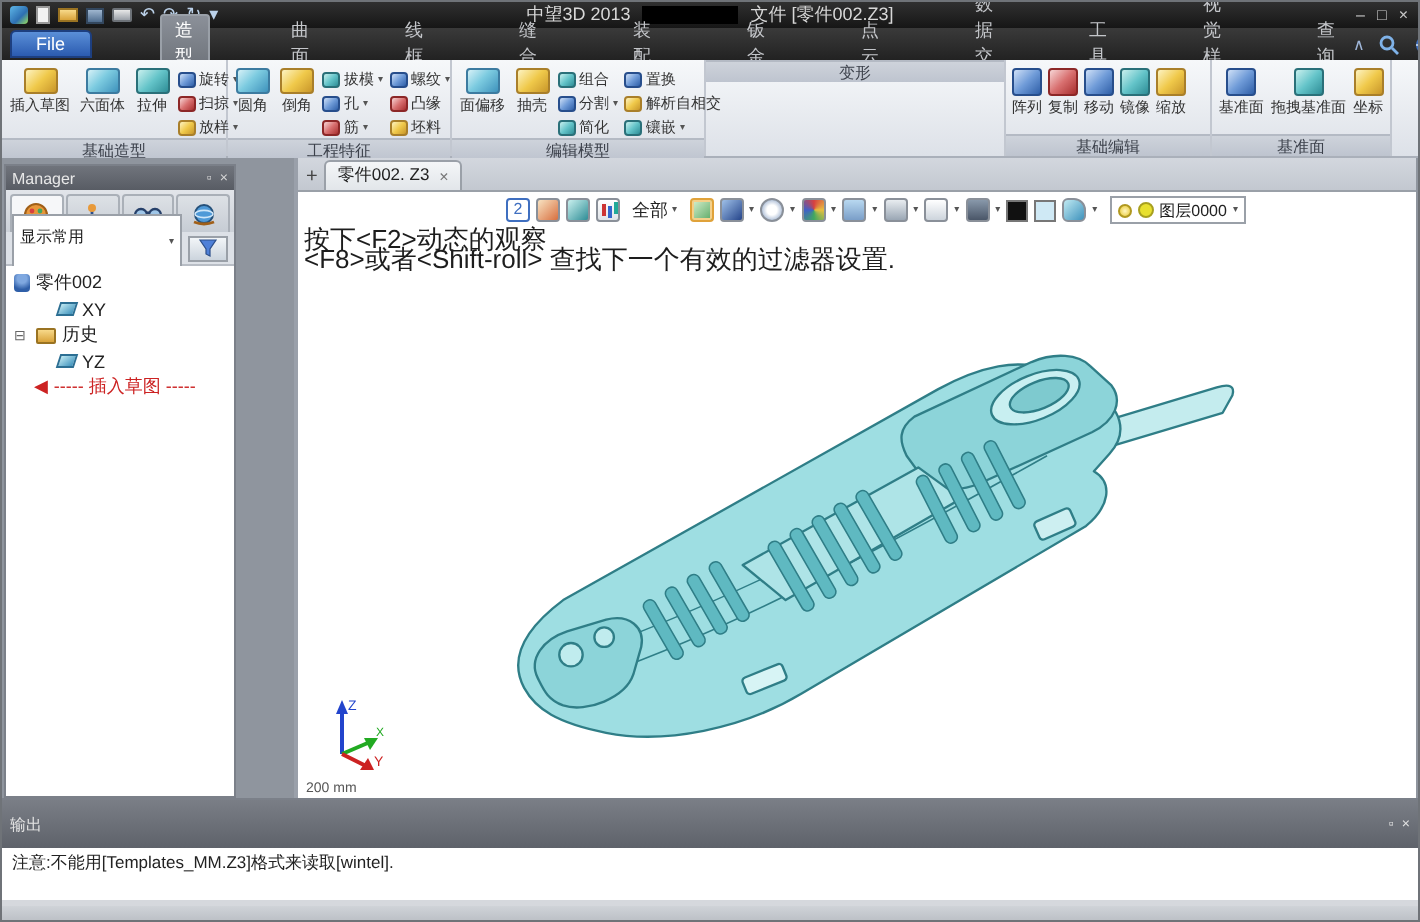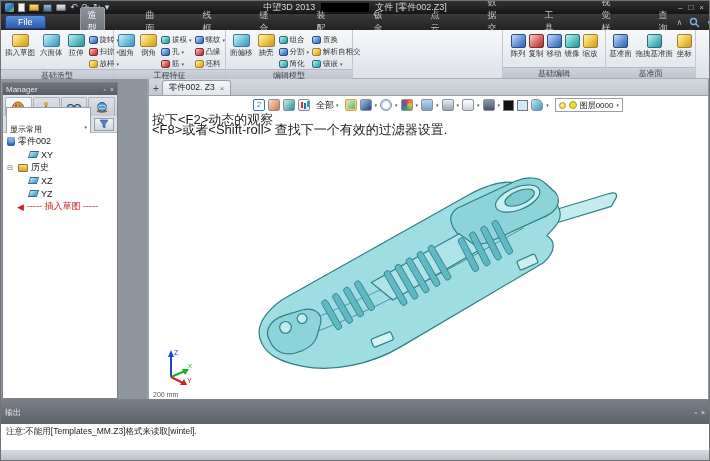--- a/index.html
+++ b/index.html
@@ -50,21 +50,21 @@
 
   
   #main { position:absolute; top:78px; left:0; right:0; height:320px; background:#8f959e; }
   #manager { position:absolute; top:3px; left:1px; width:116px; bottom:0; background:#e6e9ee; border:1px solid #7b8089; display:flex; flex-direction:column; }
   .mgr-head { height:12px; background:linear-gradient(#70747c,#585c64); color:#e8e8e8; font-size:8px; padding:1px 3px; display:flex; align-items:center; }
   .mgr-head .mh-btns { margin-left:auto; display:flex; gap:4px; font-size:7px; color:#d8d8d8; }
   .mgr-tabs { height:21px; background:linear-gradient(#e2e5ea,#ccd1d8); display:flex; align-items:flex-end; padding:1px 2px 0 2px; gap:1px; }
   .mgr-tab { width:33px; height:19px; display:flex; align-items:center; justify-content:center; border:1px solid #aab0b8; border-bottom:none; border-radius:2px 2px 0 0; background:linear-gradient(#dde1e6,#c6ccd4); }
   .mgr-tab.active { background:#f6f7f9; }
   .mgr-filter { height:17px; background:#dde1e7; display:flex; align-items:center; gap:3px; padding:2px 3px; border-bottom:1px solid #b8bdc5; }
-  .mgr-select { flex:1; background:#fff; border:1px solid #9aa0a8; height:13px; font-size:8px; color:#222; display:flex; align-items:flex-start; padding:16px 3px; }
+  .mgr-select { flex:1; background:#fff; border:1px solid #9aa0a8; height:13px; font-size:8px; color:#222; display:flex; align-items:flex-end; padding:16px 3px; }
   .mgr-select .arr { margin-left:auto; }
   .funnel-btn { width:20px; height:13px; background:linear-gradient(#f2f5f8,#ccd4dd); border:1px solid #9aa0a8; display:flex; align-items:center; justify-content:center; }
   .mgr-tree { flex:1; background:#fff; font-size:9px; color:#222; padding-top:2px; overflow:hidden; }
   .trow { height:13px; display:flex; align-items:center; gap:3px; padding-left:4px; white-space:nowrap; }
   .trow.ind1 { padding-left:14px; }
   .trow.ind2 { padding-left:26px; }
   .person-ic { width:8px; height:9px; background:radial-gradient(circle at 50% 25%, #7fa8e0 30%, #2f5fa8 70%); border-radius:2px; }
   .folder-ic { width:10px; height:8px; background:linear-gradient(#f7d98a,#d9a33a); border:1px solid #9a7322; border-radius:1px; }
   .plane-ic { width:9px; height:7px; background:linear-gradient(135deg,#bfe9f2,#3e92bc); border:1px solid #2c6f93; transform:skewX(-18deg); }
   .expander { font-size:7px; color:#666; width:8px; }
@@ -304,24 +304,25 @@
               <span class="ic sm t"></span>
               <span>镶嵌</span>
               <span class="arr">▾</span>
             </div>
         </div>
       </div>
       <div class="rg-label">编辑模型</div>
     </div>
 
     <div class="rg" style="width:150px">
+      <div class="rg-label">变形</div>
     </div>
 
     <div class="rg" style="width:103px">
-      <div class="rg-body" style="justify-content:center">
+      <div class="rg-body" style="justify-content:flex-start">
         <div class="widebtn">
             <span class="ic big b"></span>
             <span>阵列</span>
           </div>
         <div class="widebtn">
             <span class="ic big r"></span>
             <span>复制</span>
           </div>
         <div class="widebtn">
             <span class="ic big b"></span>
@@ -418,24 +419,20 @@
           <span>零件002</span>
         </div>
         <div class="trow ind2">
           <span class="plane-ic"></span>
           <span>XY</span>
         </div>
         <div class="trow">
           <span class="expander">⊟</span>
           <span class="folder-ic"></span>
           <span>历史</span>
-        </div>
-        <div class="trow ind2">
-          <span class="plane-ic"></span>
-          <span>XZ</span>
         </div>
         <div class="trow ind2">
           <span class="plane-ic"></span>
           <span>YZ</span>
         </div>
         <div class="trow ind1 stoprow">
           <span>◀</span>
           <span>----- 插入草图 -----</span>
         </div>
       </div>

